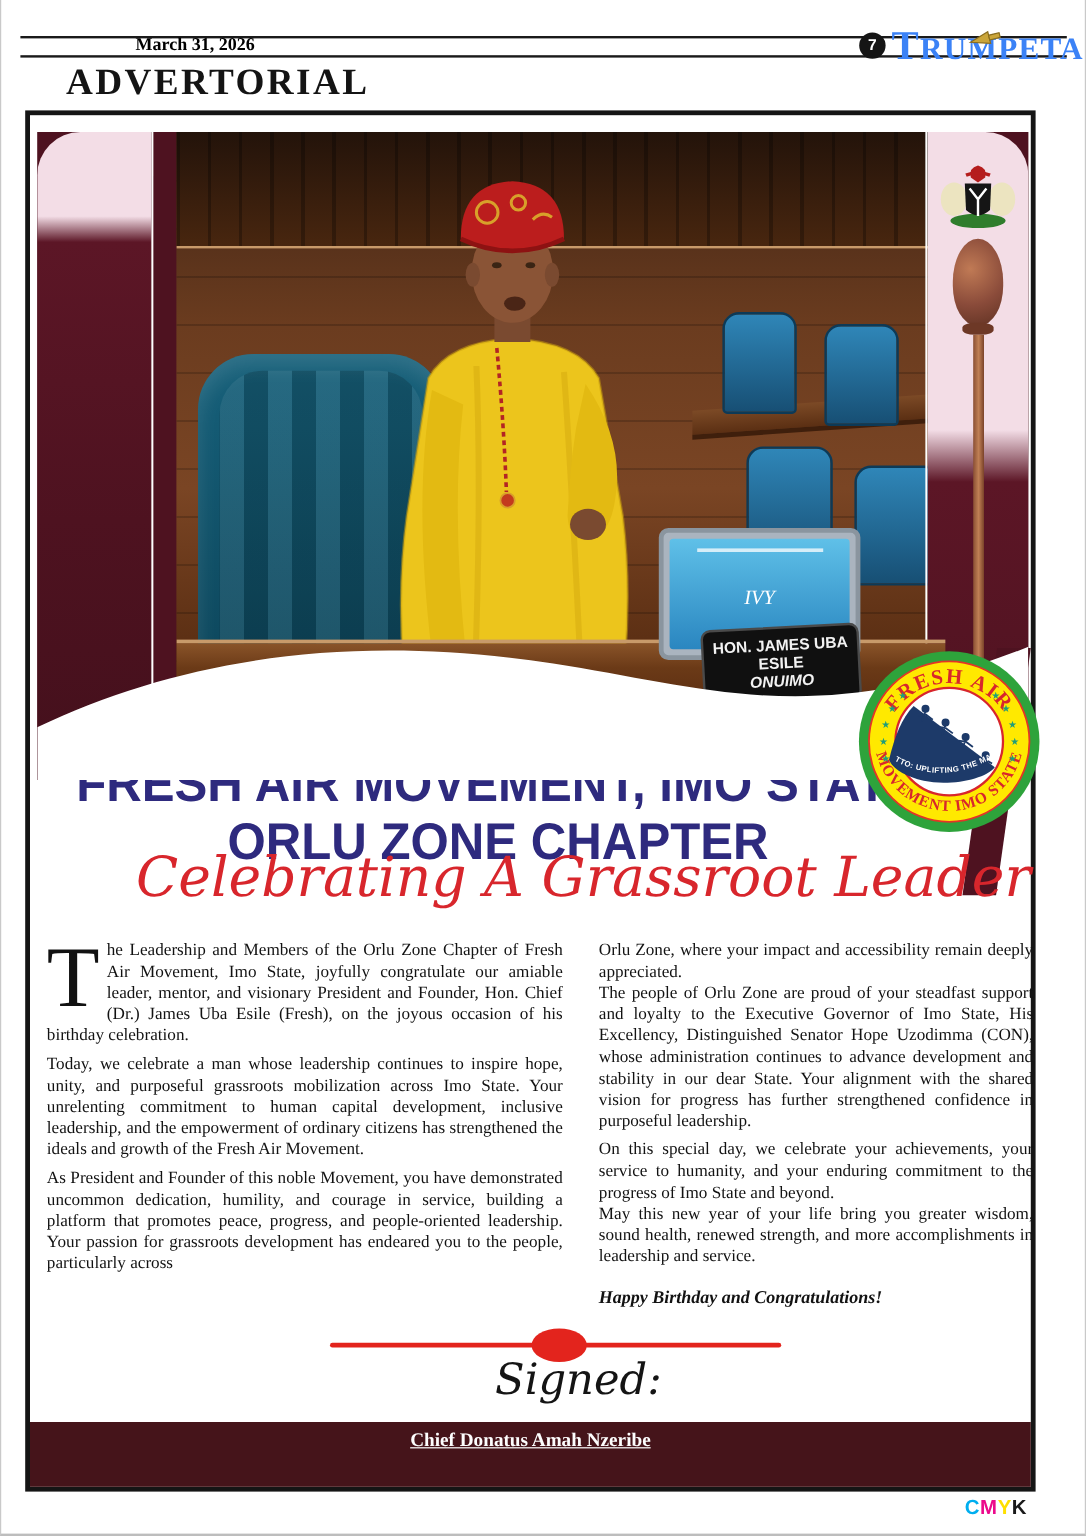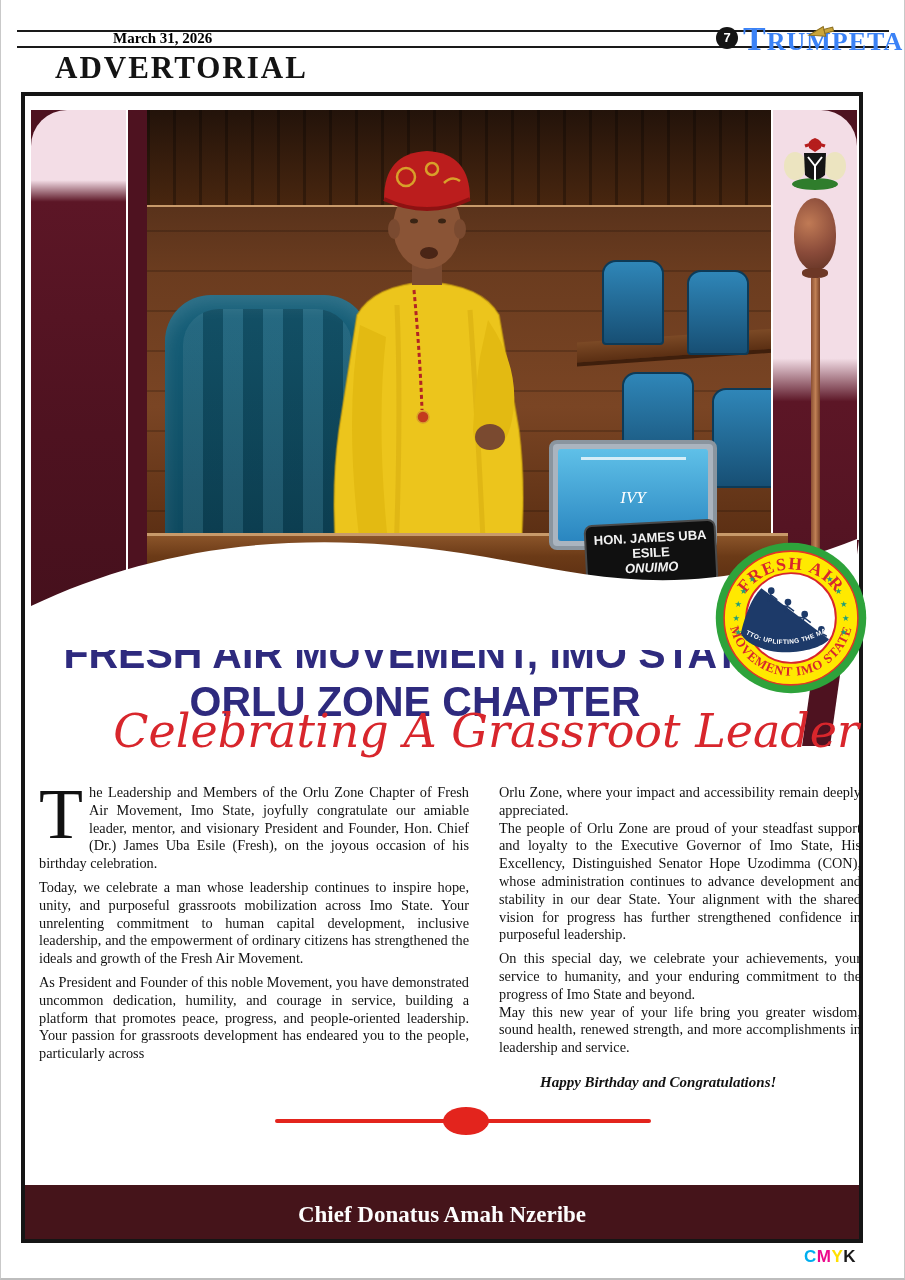--- a/index.html
+++ b/index.html
@@ -88,31 +88,31 @@
   .script-line{position:absolute;left:0;top:608px;width:800px;text-align:right;transform:translateX(34px);
       font-style:italic;font-size:46px;color:#d8262c;font-family:"DejaVu Serif",serif;z-index:2;}
 
   
   .col{position:absolute;top:688px;font-size:14.3px;line-height:17.8px;text-align:justify;color:#121212;}
   .col1{left:14px;width:430px;}
   .col2{left:474px;width:362px;}
   .para{margin:0;}
   .para.gap{margin-top:6px;}
   .dropcap{float:left;font-size:72px;line-height:56px;padding:2px 6px 0 0;color:#111;}
-  .closing{margin-top:17px;font-weight:bold;font-style:italic;font-size:15px;margin-left:41px;}
+  .closing{margin-top:17px;font-weight:bold;font-style:italic;font-size:15px;}
 
   
   .divider{position:absolute;left:250px;top:1023px;width:376px;height:4px;background:#e3241d;border-radius:2px;z-index:2;}
   .divider-dot{position:absolute;left:418px;top:1011px;width:46px;height:28px;border-radius:50%;background:#e3241d;z-index:2;}
   .signed{position:absolute;left:0;top:1034px;width:834px;text-align:center;transform:translateX(40px);
       font-style:italic;font-size:36px;color:#141414;font-family:"DejaVu Serif",serif;}
 
   .banner{position:absolute;left:0;top:1089px;width:834px;height:54px;background:#45141a;color:#fdfdfd;
       text-align:center;font-weight:bold;}
-  .banner .b1{font-size:23px;line-height:27px;padding-top:16px;}
+  .banner .b1{font-size:16px;line-height:27px;padding-top:2px;text-decoration:underline;}
   .banner .b2{font-size:23px;line-height:25px;}
 
   .cmyk{position:absolute;right:48px;top:1247px;font-family:"Liberation Sans",sans-serif;
       font-weight:bold;font-size:17px;letter-spacing:.5px;text-align:right;}
   .cmyk .c{color:#00aeef}.cmyk .m{color:#ec098c}.cmyk .y{color:#ffe000}.cmyk .k{color:#1a1a1a}
 </style>
 </head>
 <body>
 
 <div class="page">
@@ -289,20 +289,21 @@
     <div class="col col2">
       <p class="para">Orlu Zone, where your impact and accessibility remain deeply appreciated.</p>
       <p class="para">The people of Orlu Zone are proud of your steadfast support and loyalty to the Executive Governor of Imo State, His Excellency, Distinguished Senator Hope Uzodimma (CON), whose administration continues to advance development and stability in our dear State. Your alignment with the shared vision for progress has further strengthened confidence in purposeful leadership.</p>
       <p class="para gap">On this special day, we celebrate your achievements, your service to humanity, and your enduring commitment to the progress of Imo State and beyond.</p>
       <p class="para">May this new year of your life bring you greater wisdom, sound health, renewed strength, and more accomplishments in leadership and service.</p>
       <p class="para closing">Happy Birthday and Congratulations!</p>
     </div>
 
     <div class="divider"></div>
     <div class="divider-dot"></div>
+    <div class="signed">Signed:</div>
 
     <div class="banner">
       <div class="b1">Chief Donatus Amah Nzeribe</div>
     </div>
   </div>
 
   <div class="cmyk">
     <span class="c">C</span><span class="m">M</span><span class="y">Y</span><span class="k">K</span>
   </div>
 

